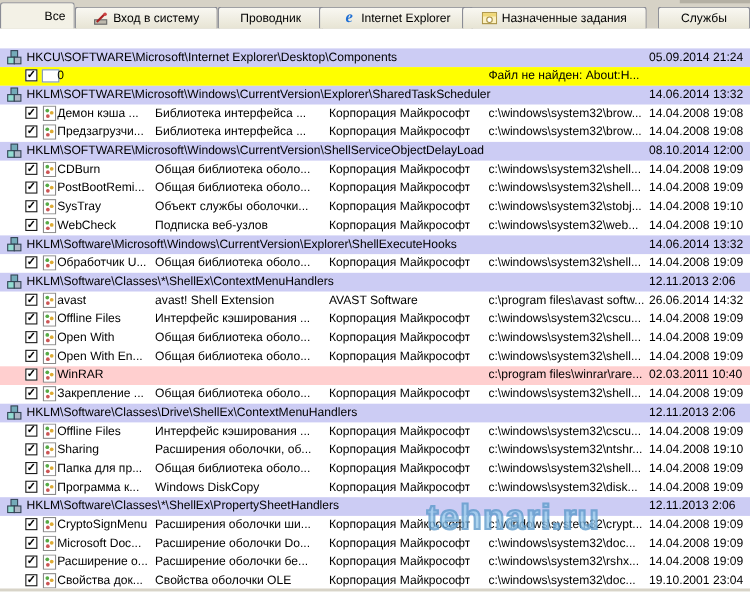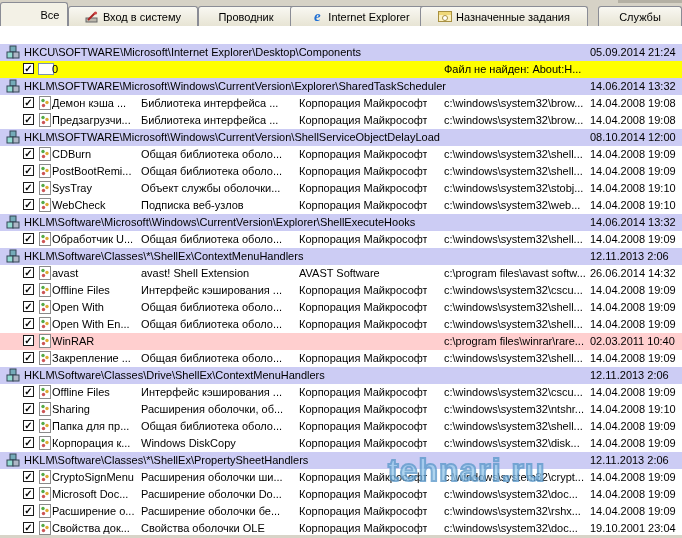--- a/index.html
+++ b/index.html
@@ -380,21 +380,21 @@
         <span class="cell c-ts">14.04.2008 19:09</span>
       </div>
       <div class="row">
         <span class="cb">✓</span>
         <span class="rowicon"><svg width="14" height="14">
             <rect x="1.5" y="0.5" width="11" height="13" fill="#FFFFFF" stroke="#8A8A8A"></rect>
             <circle cx="5" cy="4.5" r="1.7" fill="#55AA44"></circle>
             <circle cx="9" cy="6.5" r="1.7" fill="#DDAA33"></circle>
             <circle cx="5.5" cy="9.5" r="1.7" fill="#CC5555"></circle>
           </svg></span>
-        <span class="cell c-name">Корпорация к...</span>
+        <span class="cell c-name">Программа к...</span>
         <span class="cell c-desc">Windows DiskCopy</span>
         <span class="cell c-pub">Корпорация Майкрософт</span>
         <span class="cell c-path">c:\windows\system32\disk...</span>
         <span class="cell c-ts">14.04.2008 19:09</span>
       </div>
       <div class="row key">
         <span class="keyicon"><svg width="14" height="14">
             <rect x="4" y="1" width="6" height="6" fill="#74AAB8" stroke="#334455"></rect>
             <rect x="1" y="7" width="6" height="6" fill="#93DCD2" stroke="#334455"></rect>
             <rect x="7" y="7" width="6" height="6" fill="#AEB6C6" stroke="#334455"></rect>

